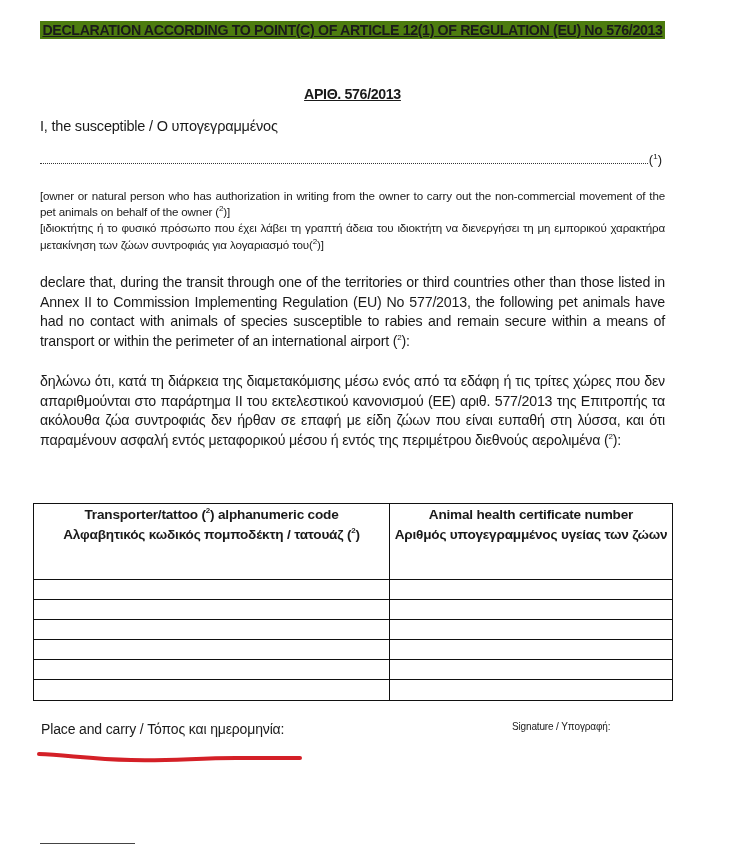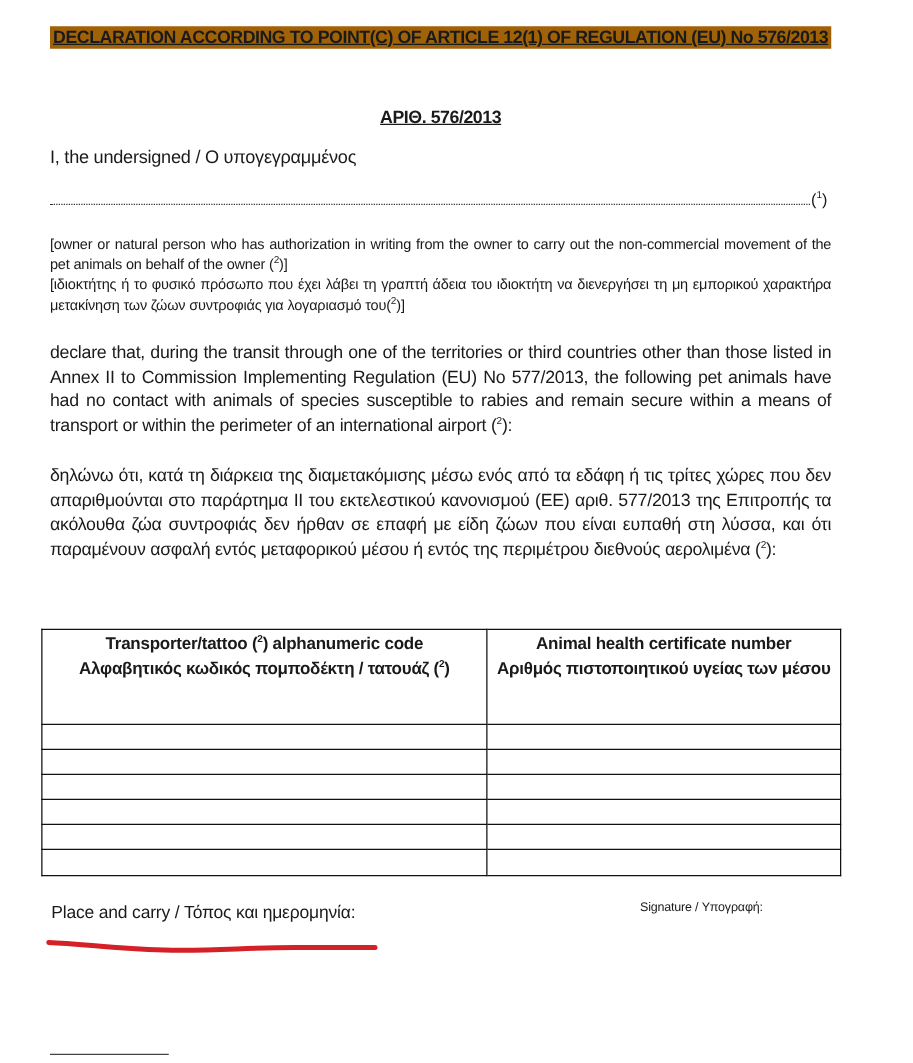--- a/index.html
+++ b/index.html
@@ -9,21 +9,21 @@
     color: #1a1a1a;
   }
   .page { position: absolute; left: 0; top: 0; width: 730px; height: 850px; }
 
   .title-en {
     position: absolute; left: 40px; top: 22px; width: 625px;
     text-align: center; font-weight: bold; font-size: 14.2px;
     letter-spacing: -0.35px;
   }
   .title-en span {
-    background: #a16207; text-decoration: underline; padding: 1px 2px;
+    background: #4d7c0f; text-decoration: underline; padding: 1px 2px;
   }
   .title-gr {
     position: absolute; left: 40px; top: 61px; width: 625px;
     text-align: center; font-weight: bold; font-size: 14.2px;
     line-height: 22px; letter-spacing: -0.35px;
   }
   .title-gr span { text-decoration: underline; }
 
   .undersigned {
     position: absolute; left: 40px; top: 118px; font-size: 14.5px;
@@ -94,21 +94,21 @@
 
   <div class="title-en">
     <span>DECLARATION ACCORDING TO POINT(C) OF ARTICLE 12(1) OF REGULATION (EU) No 576/2013</span>
   </div>
 
   <div class="title-gr">
     <br>
     <span>ΑΡΙΘ. 576/2013</span>
   </div>
 
-  <div class="undersigned">I, the undersigned / Ο υπογεγραμμένος</div>
+  <div class="undersigned">I, the susceptible / Ο υπογεγραμμένος</div>
 
   <div class="dotline">
     <span class="dots"></span>
     <span class="ref"><span>(</span><sup>1</sup><span>)</span></span>
   </div>
 
   <div class="note">
     <p><span>[owner or natural person who has authorization in writing from the owner to carry out the non-commercial movement of the pet animals on behalf of the owner (</span><sup>2</sup><span>)]</span></p>
     <p><span>[ιδιοκτήτης ή το φυσικό πρόσωπο που έχει λάβει τη γραπτή άδεια του ιδιοκτήτη να διενεργήσει τη μη εμπορικού χαρακτήρα μετακίνηση των ζώων συντροφιάς για λογαριασμό του(</span><sup>2</sup><span>)]</span></p>
   </div>
@@ -119,21 +119,21 @@
 
   <table class="animals">
     <thead>
       <tr>
         <th class="col1">
           <span>Transporter/tattoo (</span><sup>2</sup><span>) alphanumeric code</span><br>
           <span>Αλφαβητικός κωδικός πομποδέκτη / τατουάζ (</span><sup>2</sup><span>)</span>
         </th>
         <th>
           <span>Animal health certificate number</span><br>
-          <span>Αριθμός πιστοποιητικού υγείας των μέσου</span>
+          <span>Αριθμός υπογεγραμμένος υγείας των ζώων</span>
         </th>
       </tr>
     </thead>
     <tbody>
       <tr>
           <td></td>
           <td></td>
         </tr>
       <tr>
           <td></td>

